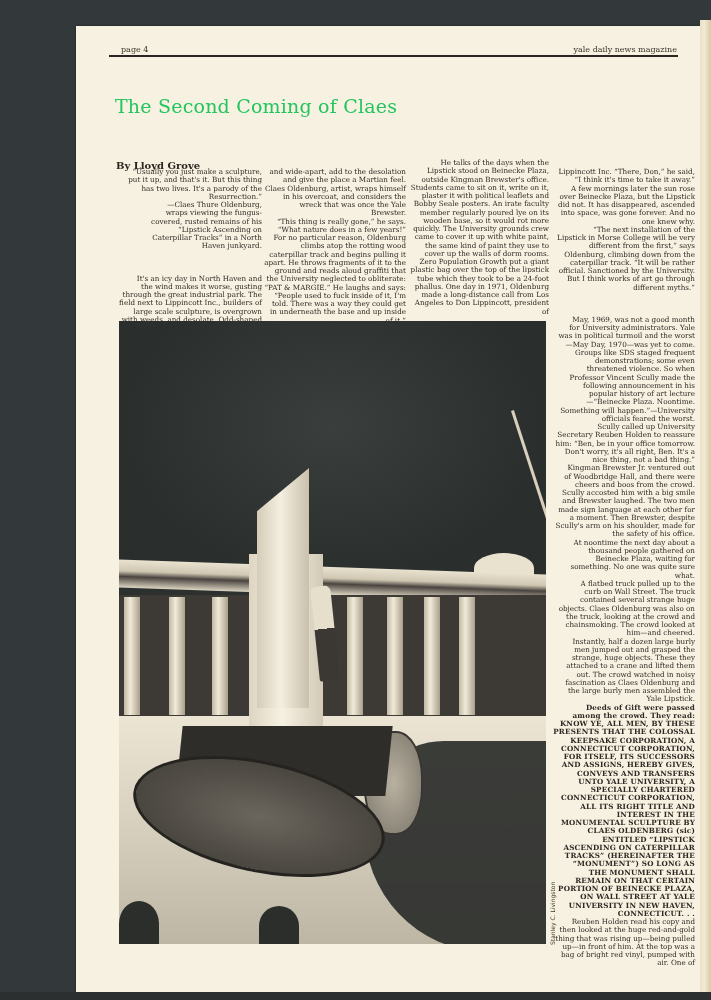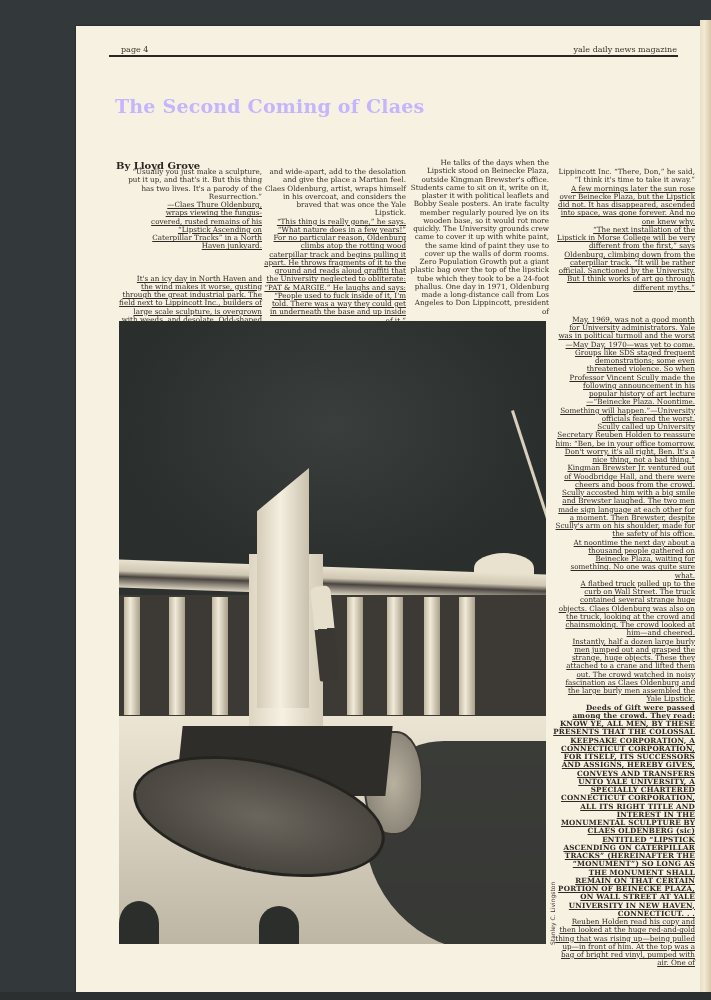--- a/index.html
+++ b/index.html
@@ -24,32 +24,32 @@
     position:absolute; left:117px; top:43px; width:560px; height:14px;
     font-size:8px; color:#3a342c;
   }
   .runhead .left { position:absolute; left:4px; top:2px; }
   .runhead .right { position:absolute; right:0; top:2px; }
   .rule {
     position:absolute; left:109px; top:55px; width:569px; height:2px; background:#2b2622;
   }
   .title {
     position:absolute; left:115px; top:95px; font-family:"DejaVu Serif", serif;
-    font-weight:bold; font-size:19px; color:#c4b5fd; letter-spacing:0.2px;
+    font-weight:normal; font-size:19px; color:#22c55e; letter-spacing:0.2px;
   }
   .byline {
     position:absolute; left:116px; top:160px; font-weight:bold; font-size:10px; color:#2a2520;
   }
   .col {
     position:absolute; font-size:7.2px; line-height:8.25px; color:#2e2924;
     text-align:right;
   }
   .col p { margin:0; text-indent:9px; }
   .col p.noindent { text-indent:0; }
-  .col p + p { margin-top:0;text-decoration:underline; }
+  .col p + p { margin-top:0; }
   .col p.gap { margin-top:24px; }
   .epigraph { margin:0 0 0 28px !important; text-indent:0 !important; }
   .caps { letter-spacing:0.2px; font-weight:bold; }
 
   .photo {
     position:absolute; left:119px; top:321px; width:427px; height:623px;
     background:#2c3130; overflow:hidden;
   }
   .photo .sky { position:absolute; left:0; top:0; width:100%; height:260px;
     background:radial-gradient(ellipse at 50% 40%, #3a3f3d 0%, #2a2f2e 70%); }
@@ -103,21 +103,21 @@
 <div class="title">The Second Coming of Claes</div>
 <div class="byline">By Lloyd Grove</div>
 
 <div class="col" style="left:116px; top:168px; width:146px;">
   <p>“Usually you just make a sculpture, put it up, and that's it. But this thing has two lives. It's a parody of the Resurrection.”</p>
   <p class="epigraph">—Claes Thure Oldenburg, wraps viewing the fungus-covered, rusted remains of his “Lipstick Ascending on Caterpillar Tracks” in a North Haven junkyard.</p>
   <p class="gap">It's an icy day in North Haven and the wind makes it worse, gusting through the great industrial park. The field next to Lippincott Inc., builders of large scale sculpture, is overgrown with weeds, and desolate. Odd-shaped monuments, strangely colored and metallic, lonely</p>
 </div>
 
 <div class="col" style="left:264px; top:168px; width:142px;">
-  <p class="noindent">and wide-apart, add to the desolation and give the place a Martian feel. Claes Oldenburg, artist, wraps himself in his overcoat, and considers the braved that was once the Yale Lipstick.</p>
+  <p class="noindent">and wide-apart, add to the desolation and give the place a Martian feel. Claes Oldenburg, artist, wraps himself in his overcoat, and considers the wreck that was once the Yale Brewster.</p>
   <p>“This thing is really gone,” he says. “What nature does in a few years!” For no particular reason, Oldenburg climbs atop the rotting wood caterpillar track and begins pulling it apart. He throws fragments of it to the ground and reads aloud graffiti that the University neglected to obliterate: “PAT &amp; MARGIE.” He laughs and says: “People used to fuck inside of it, I'm told. There was a way they could get in underneath the base and up inside of it.”</p>
 </div>
 
 <div class="col" style="left:409px; top:159px; width:140px;">
   <p>He talks of the days when the Lipstick stood on Beinecke Plaza, outside Kingman Brewster's office. Students came to sit on it, write on it, plaster it with political leaflets and Bobby Seale posters. An irate faculty member regularly poured lye on its wooden base, so it would rot more quickly. The University grounds crew came to cover it up with white paint, the same kind of paint they use to cover up the walls of dorm rooms. Zero Population Growth put a giant plastic bag over the top of the lipstick tube which they took to be a 24-foot phallus. One day in 1971, Oldenburg made a long-distance call from Los Angeles to Don Lippincott, president of</p>
 </div>
 
 <div class="col" style="left:553px; top:168px; width:142px;">
   <p class="noindent">Lippincott Inc. “There, Don,” he said, “I think it's time to take it away.”</p>
   <p>A few mornings later the sun rose over Beinecke Plaza, but the Lipstick did not. It has disappeared, ascended into space, was gone forever. And no one knew why.</p>

